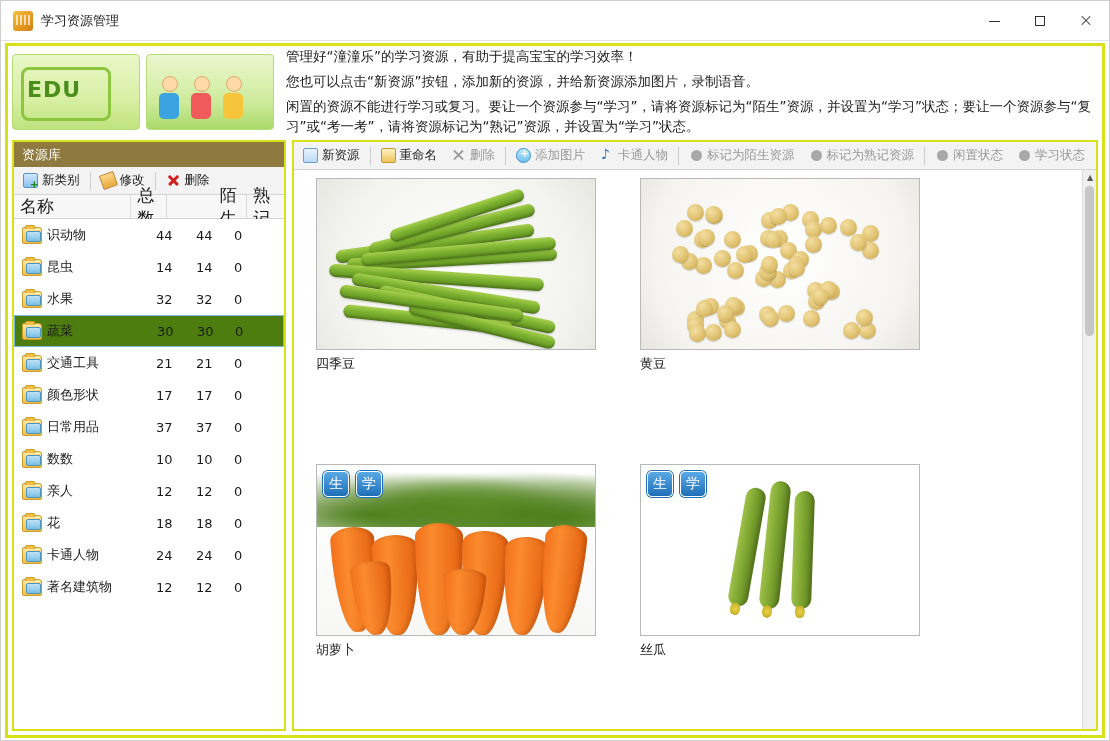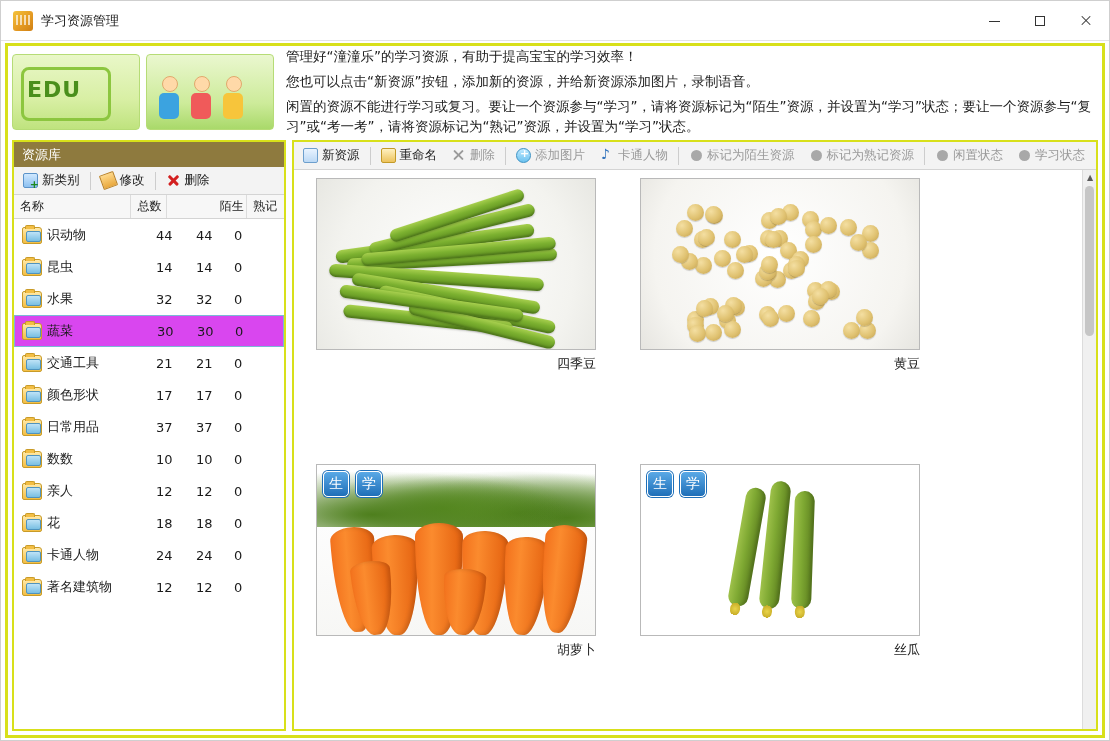--- a/index.html
+++ b/index.html
@@ -188,36 +188,36 @@
   .ic-note { background: transparent; }
   .ic-note:before { content:"\266A"; position:absolute; left:2px; top:-2px; font-size:14px; color:#2c6fba; }
   .ic-dot-gray { width: 11px; height: 11px; border-radius: 50%; background: #a8a8a8; margin-right:5px; margin-left:2px; }
   .ic-rename { background: linear-gradient(#fff1c0,#edc35d); border:1px solid #c39a28; border-radius:2px; }
 
   
   .list-head {
     display: flex; height: 24px;
     background: #f7f7f7;
     border-bottom: 1px solid #d4d4d4;
-    font-size: 12px; color: #1b1b1b;
+    font-size: 17px; color: #1b1b1b;
     align-items: center;
     flex: none;
   }
   .lh { border-right: 1px solid #dcdcdc; height: 100%; display: flex; align-items: center; padding-left: 6px; }
   .lh.c0 { width: 136px; }
   .lh.c1 { width: 40px; }
   .lh.c2 { width: 38px; margin-left: 47px; }
   .lh.c3 { width: 42px; border-right: none; }
   .list-body { flex: 1; overflow: hidden; background: #fff; }
   .row {
     display: flex; align-items: center; height: 32px;
     font-size: 13px; color: #1b1b1b;
   }
   .row.selected {
-    background: #d946ef;
+    background: #4d7c0f;
     border: 1px solid #7bb8d6;
   }
   .cell { display: flex; align-items: center; height: 100%; }
   .cell.c0 { width: 136px; padding-left: 8px; }
   .cell.c1 { width: 40px; padding-left: 6px; }
   .cell.c2 { width: 38px; padding-left: 6px; }
   .cell.c3 { width: 42px; padding-left: 6px; }
   .row.selected .cell.c0 { padding-left: 7px; }
   .fico {
     width: 20px; height: 17px; margin-right: 5px; flex:none;
@@ -254,21 +254,21 @@
   }
   .card { width: 280px; }
   .thumb {
     width: 280px; height: 172px;
     border: 1px solid #b9b9b9;
     background: #fff;
     position: relative;
     overflow: hidden;
   }
   .caption {
-    text-align: right;
+    text-align: left;
     font-size: 13px;
     color: #1b1b1b;
     padding-top: 5px;
   }
   .badges { position: absolute; left: 6px; top: 6px; display: flex; gap: 7px; z-index: 3; }
   .badge {
     width: 26px; height: 26px;
     border-radius: 5px;
     background: linear-gradient(#5aa9e6,#1f6fb8);
     border: 1px solid #ffffff;

